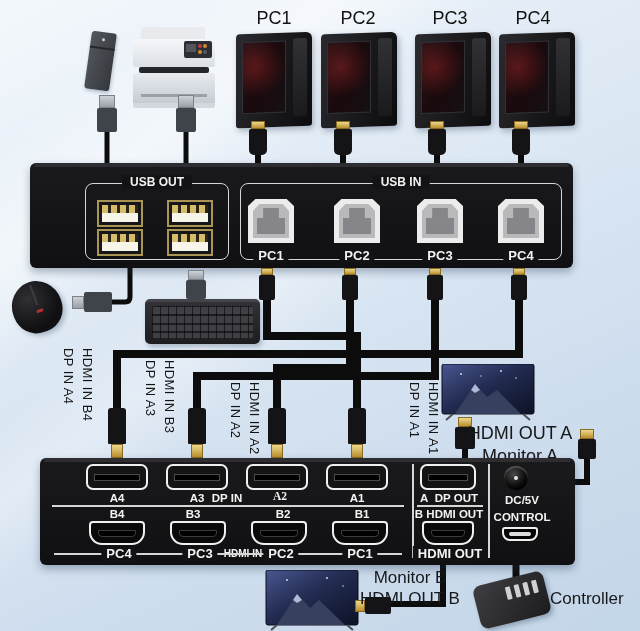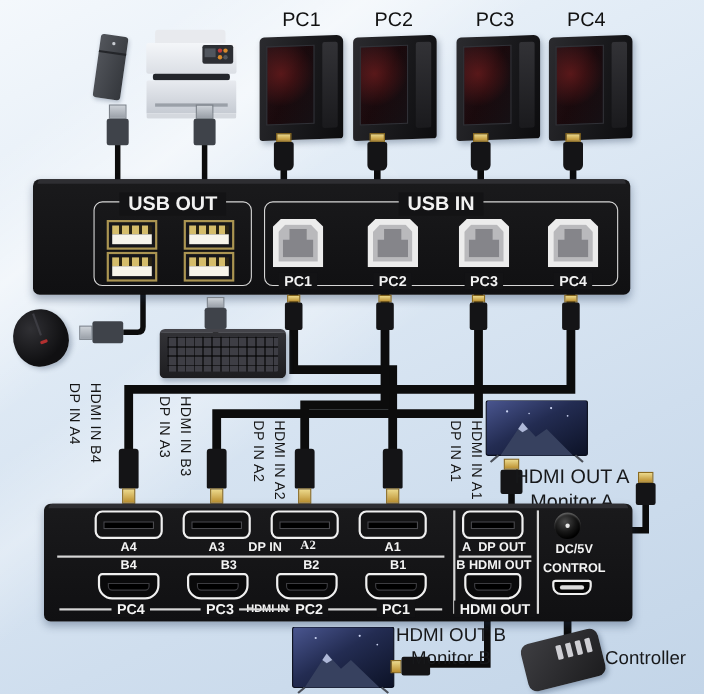--- a/index.html
+++ b/index.html
@@ -38,21 +38,21 @@
   .plug-body { position:absolute; background:#141416; border-radius:2px; }
   .plug-gray { position:absolute; background:#3f434a; border-radius:2px; }
 
   
   .kvmbox { position:absolute; background:linear-gradient(180deg,#1a1a1c 0%,#101012 100%);
     border-radius:6px; box-shadow: 0 4px 8px rgba(30,50,80,.35); }
   .kvmbox::before { content:""; position:absolute; left:4px; right:4px; top:0; height:4px;
     background:#2e2e32; border-radius:6px 6px 0 0; }
   .bracket { position:absolute; border:1.5px solid #d6d6d6; border-radius:8px; }
   .bracket-label { position:absolute; top:-9px; left:50%; transform:translateX(-50%);
-    background:#131315; padding:0 8px; color:#f2f2f2; font-weight:bold; font-size:18px; white-space:nowrap; }
+    background:#131315; padding:0 8px; color:#f2f2f2; font-weight:bold; font-size:12px; white-space:nowrap; }
 
   
   .usba { position:absolute; width:46px; height:27px; background:#16161a; border:2px solid #ab9552; box-sizing:border-box; }
   .usba::before { content:""; position:absolute; left:3px; right:3px; top:3px; height:8px;
     background: repeating-linear-gradient(90deg,#d4bc6a 0 6px,#2a2413 6px 9px); }
   .usba::after { content:""; position:absolute; left:3px; right:3px; bottom:3px; height:9px; background:#f7f4ea; }
 
   
   .usbb { position:absolute; width:46px; height:44px; background:#ececec;
     clip-path:polygon(16% 0,84% 0,100% 16%,100% 100%,0 100%,0 16%); }
@@ -327,27 +327,27 @@
   <div class="plug-body" style="left:578px;top:439px;width:18px;height:20px;"></div>
 
   <div class="kvmbox" style="left:40px;top:458px;width:535px;height:107px;">
     <div class="dp-port" style="left:46px;top:6px;"></div>
     <div class="dp-port" style="left:126px;top:6px;"></div>
     <div class="dp-port" style="left:206px;top:6px;"></div>
     <div class="dp-port" style="left:286px;top:6px;"></div>
 
     <div class="b2s" style="left:77px;top:34px;">A4</div>
     <div class="b2s" style="left:157px;top:34px;">A3</div>
-    <div class="b2s" style="left:201px;top:34px;text-align:center;">DP IN</div>
+    <div class="b2s" style="left:187px;top:34px;text-align:center;">DP IN</div>
     <div class="b2s" style="left:240px;top:32px;font-family:Liberation Serif, serif;">A2</div>
     <div class="b2s" style="left:317px;top:34px;">A1</div>
     <div class="wline" style="left:12px;top:47px;width:352px;"></div>
 
     <div class="b2s" style="left:77px;top:50px;">B4</div>
-    <div class="b2s" style="left:157px;top:50px;padding-left:22px;">B3</div>
+    <div class="b2s" style="left:142px;top:50px;padding-left:22px;">B3</div>
     <div class="b2s" style="left:203px;top:50px;font-size:10px;margin-top:40px;">HDMI IN</div>
     <div class="b2s" style="left:243px;top:50px;">B2</div>
     <div class="b2s" style="left:322px;top:50px;">B1</div>
 
     <div class="hdmi-port" style="left:49px;top:63px;"></div>
     <div class="hdmi-port" style="left:130px;top:63px;"></div>
     <div class="hdmi-port" style="left:211px;top:63px;"></div>
     <div class="hdmi-port" style="left:292px;top:63px;"></div>
 
     <div class="wline" style="left:14px;top:95px;width:348px;"></div>
@@ -390,22 +390,22 @@
     <polygon points="28,30 32,24 37,30 32,33" fill="#aeb8d8"></polygon>
     <circle cx="22" cy="10" r="1" fill="#cdd6f4"></circle>
       <circle cx="62" cy="8" r="1" fill="#cdd6f4"></circle>
     <circle cx="78" cy="16" r="0.8" fill="#cdd6f4"></circle>
     <line x1="12" y1="55" x2="6" y2="60" stroke="#4a4f58" stroke-width="2"></line>
     <line x1="82" y1="55" x2="88" y2="60" stroke="#4a4f58" stroke-width="2"></line>
   </svg>
   <div class="tip-gold" style="left:355px;top:600px;width:10px;height:12px;"></div>
   <div class="plug-body" style="left:365px;top:597px;width:26px;height:17px;"></div>
   <div class="lbl" style="left:355px;top:567px;width:110px;">
+    <div>Monitor B</div>
     <div>HDMI OUT B</div>
-    <div>Monitor B</div>
   </div>
 
   <div class="controller">
     <div class="ctrl-btns">
       <div class="ctrl-btn"></div>
       <div class="ctrl-btn"></div>
       <div class="ctrl-btn"></div>
       <div class="ctrl-btn"></div>
     </div>
   </div>

